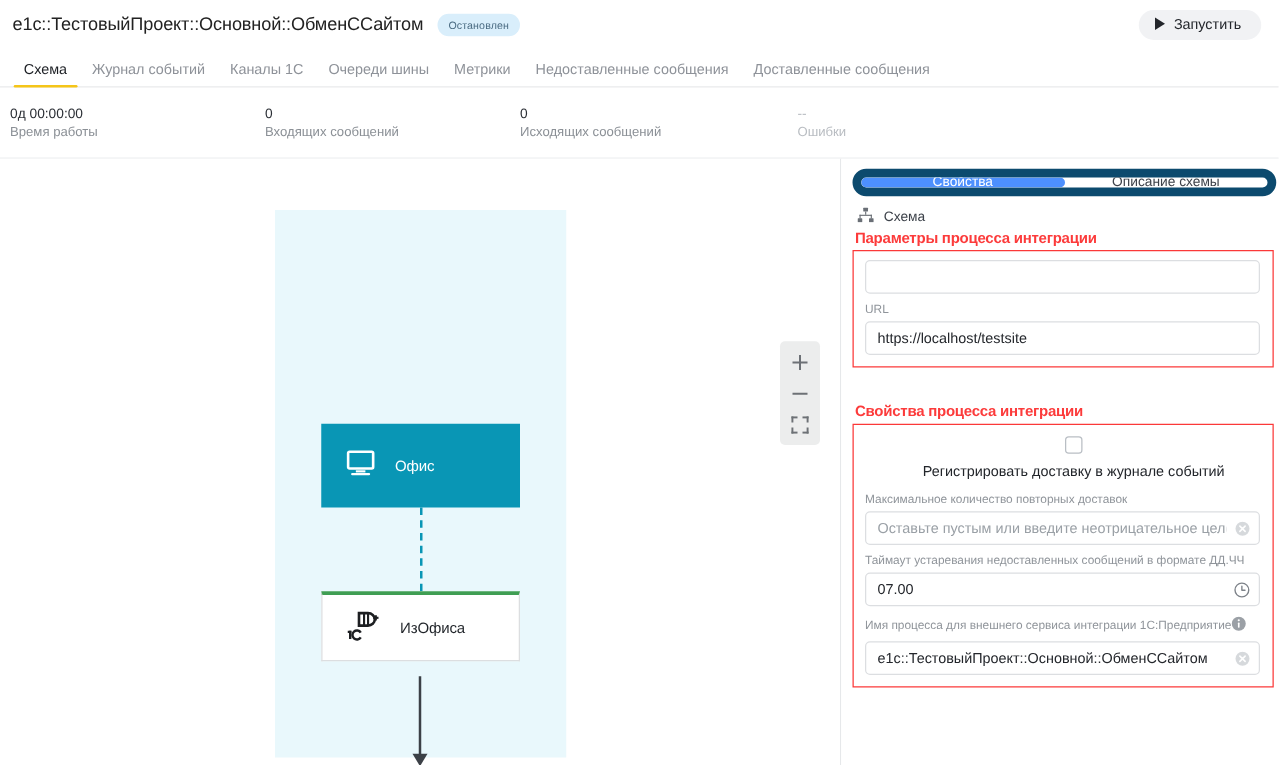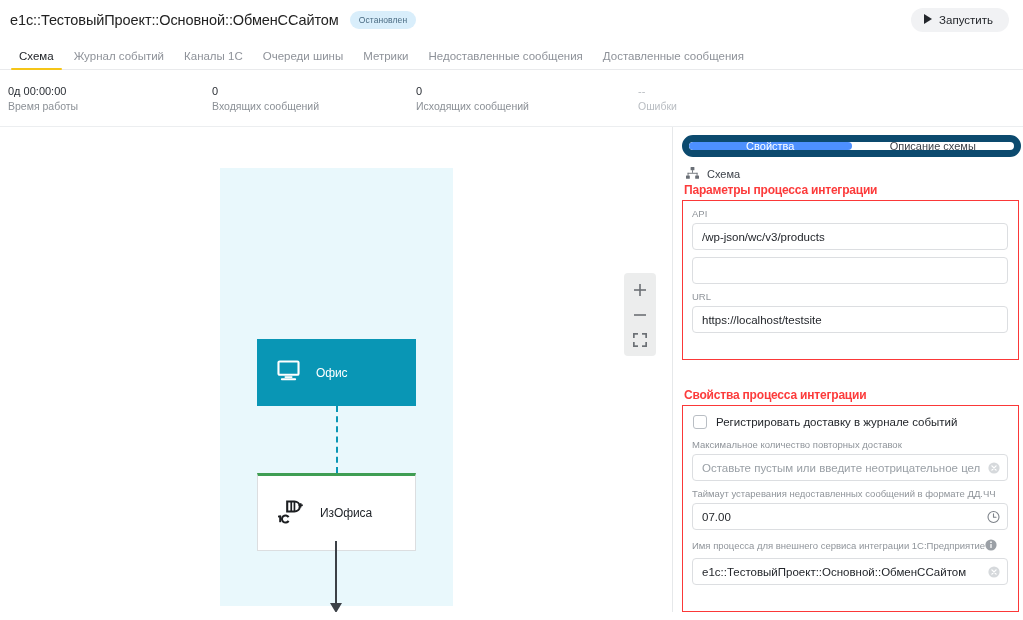--- a/index.html
+++ b/index.html
@@ -143,21 +143,21 @@
   
   .node-office {
     left: 257px; top: 212px;
     width: 159px; height: 67px;
     background: #0996b5;
   }
   .node-office .node-label { color: #fff; }
   
   .node-iz {
     left: 257px; top: 346px;
-    width: 159px; height: 78px;
+    width: 159px; height: 56px;
     background: #fff;
     border: 1px solid #dcdee0;
     border-top: 3px solid #3f9e53;
   }
   .node-iz .node-label { color: #1f2328; }
 
   .connector-dashed {
     position: absolute;
     left: 336px; top: 279px;
     width: 0; height: 67px;
@@ -236,21 +236,21 @@
     letter-spacing: -0.2px;
   }
   .section-title.second { margin-top: 28px; }
 
   .redbox {
     border: 1.6px solid #fb3838;
     padding: 7px 10px 9px 9px;
     width: 337px;
   }
   .field { margin-bottom: 7px; }
-  .field:last-child { margin-bottom: 17px; }
+  .field:last-child { margin-bottom: 0; }
   .field-label {
     font-size: 9.5px;
     color: #8f949a;
     display: block;
     margin-bottom: 3px;
     line-height: 12px;
   }
   .input-wrap { position: relative; }
   .input {
     width: 100%;
@@ -267,21 +267,22 @@
   .input::placeholder { color: #9aa0a6; }
   .in-icon {
     position: absolute;
     right: 8px; top: 50%;
     transform: translateY(-50%);
     display: flex; align-items: center; justify-content: center;
     cursor: pointer;
   }
   .checkbox-row {
     display: flex; align-items: center; gap: 9px;
-    margin: 2px 0 10px 1px;
+    margin: 2px 0 10px 18px;
+    flex-direction: column;
   }
   .checkbox {
     width: 14px; height: 14px;
     border: 1.4px solid #b9bec4;
     border-radius: 3px;
     background: #fff;
     cursor: pointer;
     flex: 0 0 auto;
   }
   .checkbox-label { font-size: 11.5px; color: #23262b; }
@@ -422,26 +423,20 @@
             <rect x="10.6" y="5.8" width="0.9" height="3"></rect>
           </g>
         </svg>
       </span>
       <span class="lbl">Схема</span>
     </div>
 
     <div class="section-title">Параметры процесса интеграции</div>
 
     <div class="redbox">
-      <div class="field">
-        <span class="field-label">API</span>
-        <div class="input-wrap">
-          <input class="input" type="text" value="/wp-json/wc/v3/products" style="">
-        </div>
-      </div>
       <div class="field">
         <div class="input-wrap">
           <input class="input" type="text" value="" style="">
         </div>
       </div>
       <div class="field">
         <span class="field-label">URL</span>
         <div class="input-wrap">
           <input class="input" type="text" value="https://localhost/testsite" style="">
         </div>

